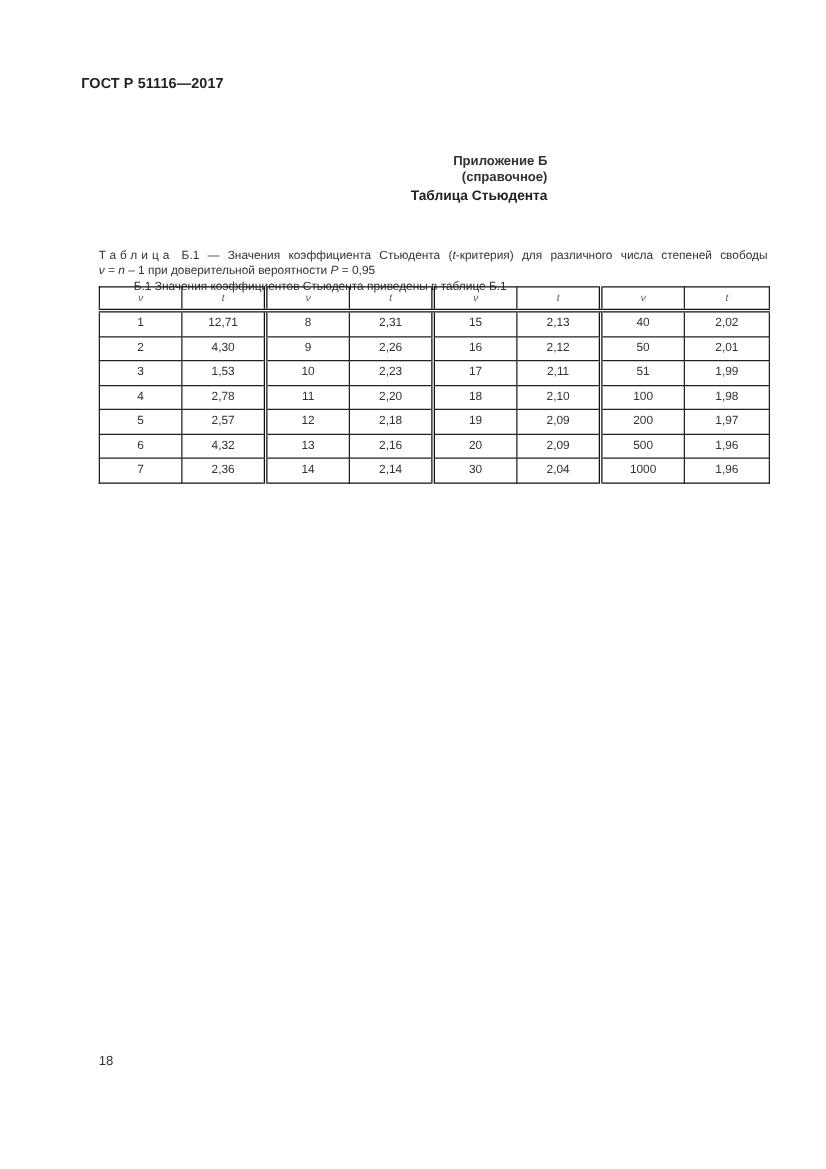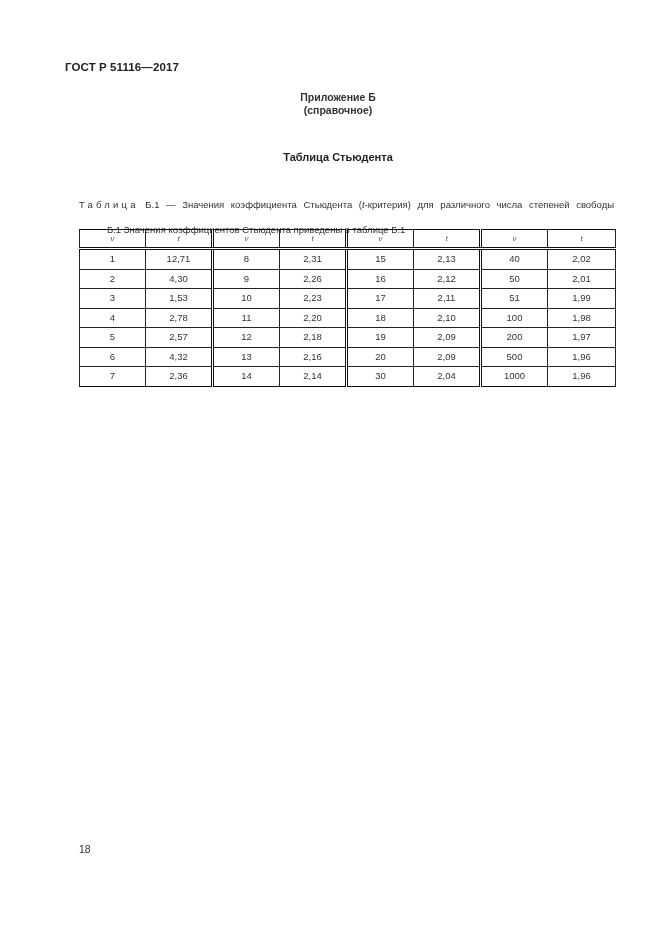--- a/index.html
+++ b/index.html
@@ -3,24 +3,24 @@
   <meta charset="utf-8">
   <style>
     html, body { margin: 0; padding: 0; }
     body {
       width: 661px; height: 935px; background: #ffffff; position: relative;
       font-family: "Liberation Sans", "DejaVu Sans", sans-serif; color: #2a2a2a;
       overflow: hidden;
     }
     .abs { position: absolute; }
     .header-code { left: 65px; top: 61px; font-size: 11.5px; font-weight: bold; color: #222; letter-spacing: 0.1px; }
-    .appendix { left: 0; width: 661px; text-align: center; font-size: 10.5px; font-weight: bold; color: #333; line-height: 13px; }
+    .appendix { left: 0; width: 661px; text-align: right; font-size: 10.5px; font-weight: bold; color: #333; line-height: 13px; margin-top: 32px; }
     .appendix-title { top: 91px; left: 238px; width: 200px; }
     .appendix-sub { top: 104px; left: 238px; width: 200px; font-weight: bold; }
-    .section-title { top: 151px; left: 238px; width: 200px; text-align: center; font-size: 11px; font-weight: bold; color: #222; }
+    .section-title { top: 151px; left: 238px; width: 200px; text-align: right; font-size: 11px; font-weight: bold; color: #222; }
     .para { left: 107px; top: 176px; font-size: 9.5px; color: #333; margin-top: 48px; }
     .caption { left: 79px; top: 199px; width: 535px; font-size: 9.5px; color: #333; line-height: 12px; }
     .caption .spaced { letter-spacing: 3.2px; }
     .caption .line1 { display: block; text-align: justify; text-align-last: justify; }
     .caption .line2 { display: block; }
     .caption i { font-style: italic; }
     .page-number { left: 79px; top: 843px; font-size: 10.5px; color: #333; }
 
     table.student {
       position: absolute; left: 79px; top: 229px; width: 536px;
@@ -43,20 +43,21 @@
 
 <div class="abs appendix appendix-title">Приложение Б</div>
 <div class="abs appendix appendix-sub">(справочное)</div>
 
 <div class="abs section-title">Таблица Стьюдента</div>
 
 <div class="abs para">Б.1 Значения коэффициентов Стьюдента приведены в таблице Б.1</div>
 
 <div class="abs caption">
   <span class="line1"><span class="spaced">Таблица</span> <span>Б.1</span> <span>— Значения коэффициента Стьюдента (</span><i>t</i><span>-критерия) для различного числа степеней свободы</span></span>
+  <span class="line2"><i>ν</i><span> = </span><i>n</i><span> – 1 при доверительной вероятности </span><i>P</i><span> = 0,95</span></span>
 </div>
 
 <table class="student">
   <colgroup>
     <col style="width:66px">
       <col style="width:67px">
       <col style="width:67px">
       <col style="width:67px">
     <col style="width:67px">
       <col style="width:67px">

